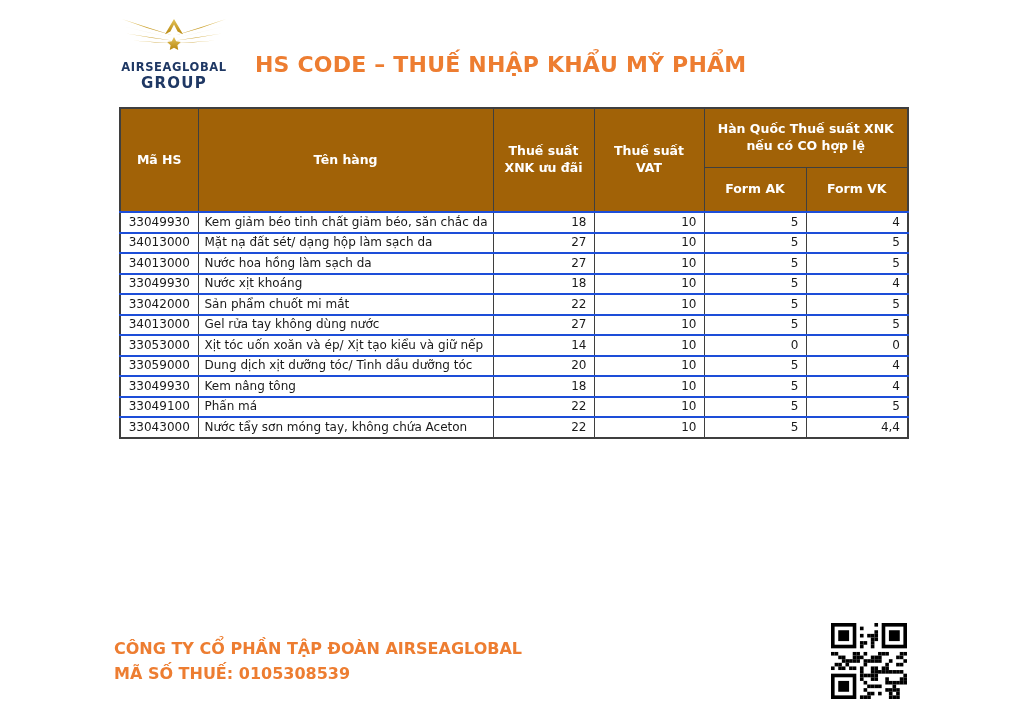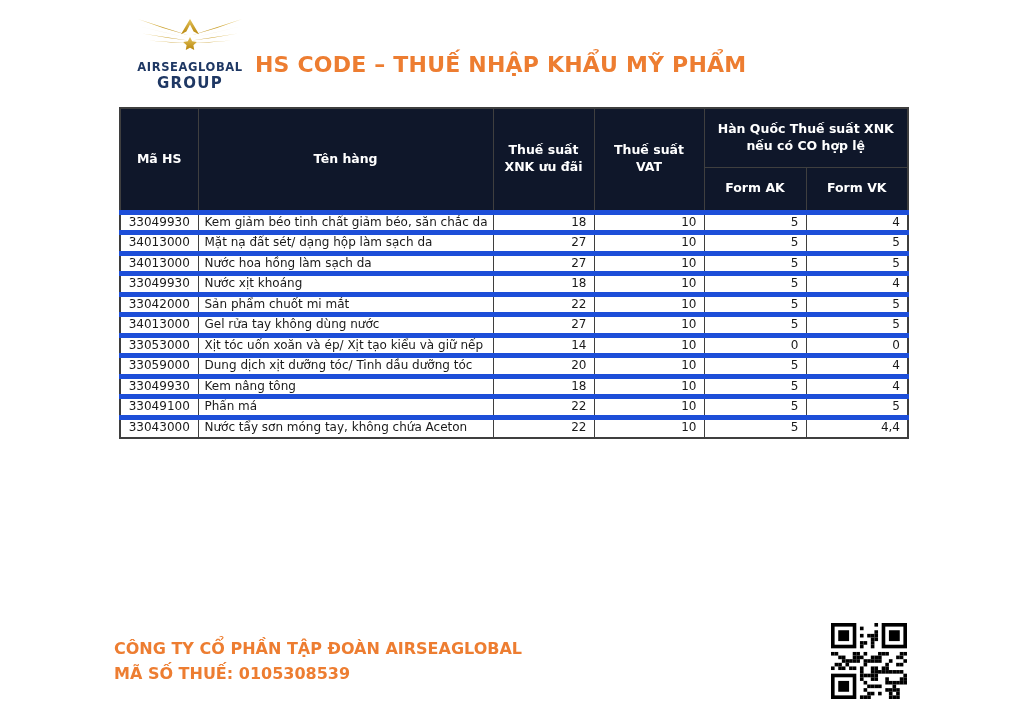--- a/index.html
+++ b/index.html
@@ -1,44 +1,44 @@
 <!DOCTYPE html>
 <html><head>
 <meta charset="utf-8">
 <style>
   * { margin: 0; padding: 0; box-sizing: border-box; }
   html, body { width: 1024px; height: 724px; background: #ffffff; overflow: hidden; }
   body { font-family: "DejaVu Sans", "Liberation Sans", sans-serif; }
   .page { position: relative; width: 1024px; height: 724px; background: #fff; }
 
   
-  .logo { position: absolute; left: 132px; top: 14px; width: 116px; text-align: center; }
+  .logo { position: absolute; left: 116px; top: 14px; width: 116px; text-align: center; }
   .logo svg { display: block; margin: 0 auto; }
   .logo-line1 { color: #1F3864; font-weight: bold; font-size: 11.5px; letter-spacing: 0.6px; line-height: 1.25; }
   .logo-line2 { color: #1F3864; font-weight: bold; font-size: 15px; letter-spacing: 1.2px; line-height: 1.2; }
 
   
   .title { position: absolute; left: 255px; top: 52px; color: #ED7D31; font-weight: bold; font-size: 22px; letter-spacing: 0.2px; white-space: nowrap; }
 
   
   .tax-table { position: absolute; left: 119px; top: 107px; border-collapse: collapse; table-layout: fixed; width: 788px; }
   .tax-table th, .tax-table td { border: 1px solid #3f3f3f; }
   .tax-table { border: 2px solid #3f3f3f; }
   .tax-table th {
-    background: #0f172a; color: #ffffff; font-weight: bold; font-size: 12.5px;
+    background: #a16207; color: #ffffff; font-weight: bold; font-size: 12.5px;
     text-align: center; vertical-align: middle; padding: 2px 6px; line-height: 1.35;
   }
   .hdr-row1 { height: 59px; }
   .hdr-row2 { height: 45px; }
   .tax-table tbody tr { height: 20.5px; }
   .tax-table td {
     font-size: 12px; color: #1a1a1a; padding: 0 7px; line-height: 1.1;
     white-space: nowrap; overflow: hidden; vertical-align: middle;
   }
-  .tax-table tbody tr { border-top: 5px solid #1d4ed8; }
+  .tax-table tbody tr { border-top: 2px solid #1d4ed8; }
   td.c-code { text-align: center; }
   td.c-name { text-align: left; padding-left: 6px; }
   td.c-num  { text-align: right; }
 
   
   .footer { position: absolute; left: 114px; top: 637px; color: #ED7D31; font-weight: bold; font-size: 16px; line-height: 1.55; white-space: nowrap; }
 
   
   .qr { position: absolute; left: 831px; top: 623px; width: 76px; height: 76px; }
 </style>

